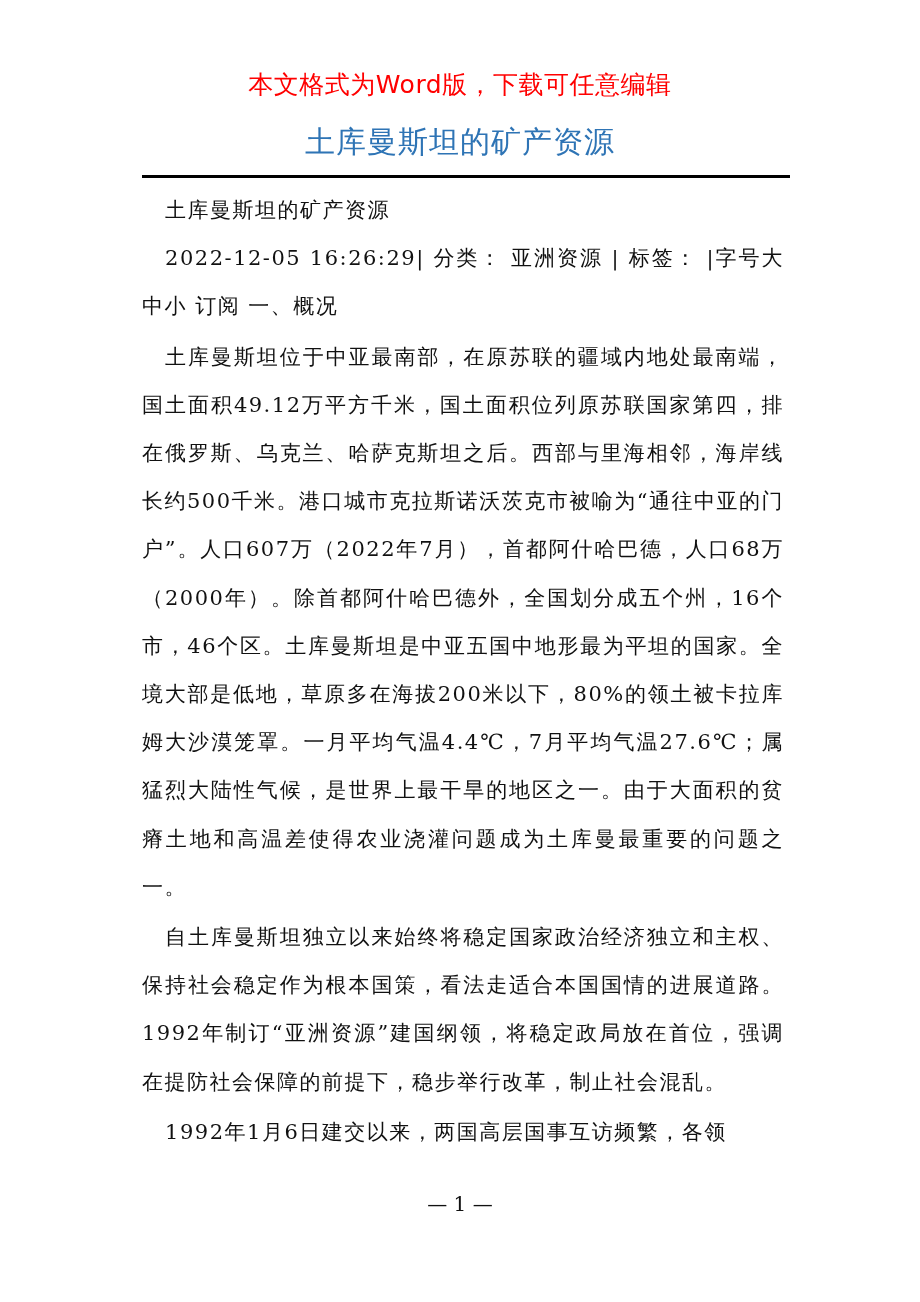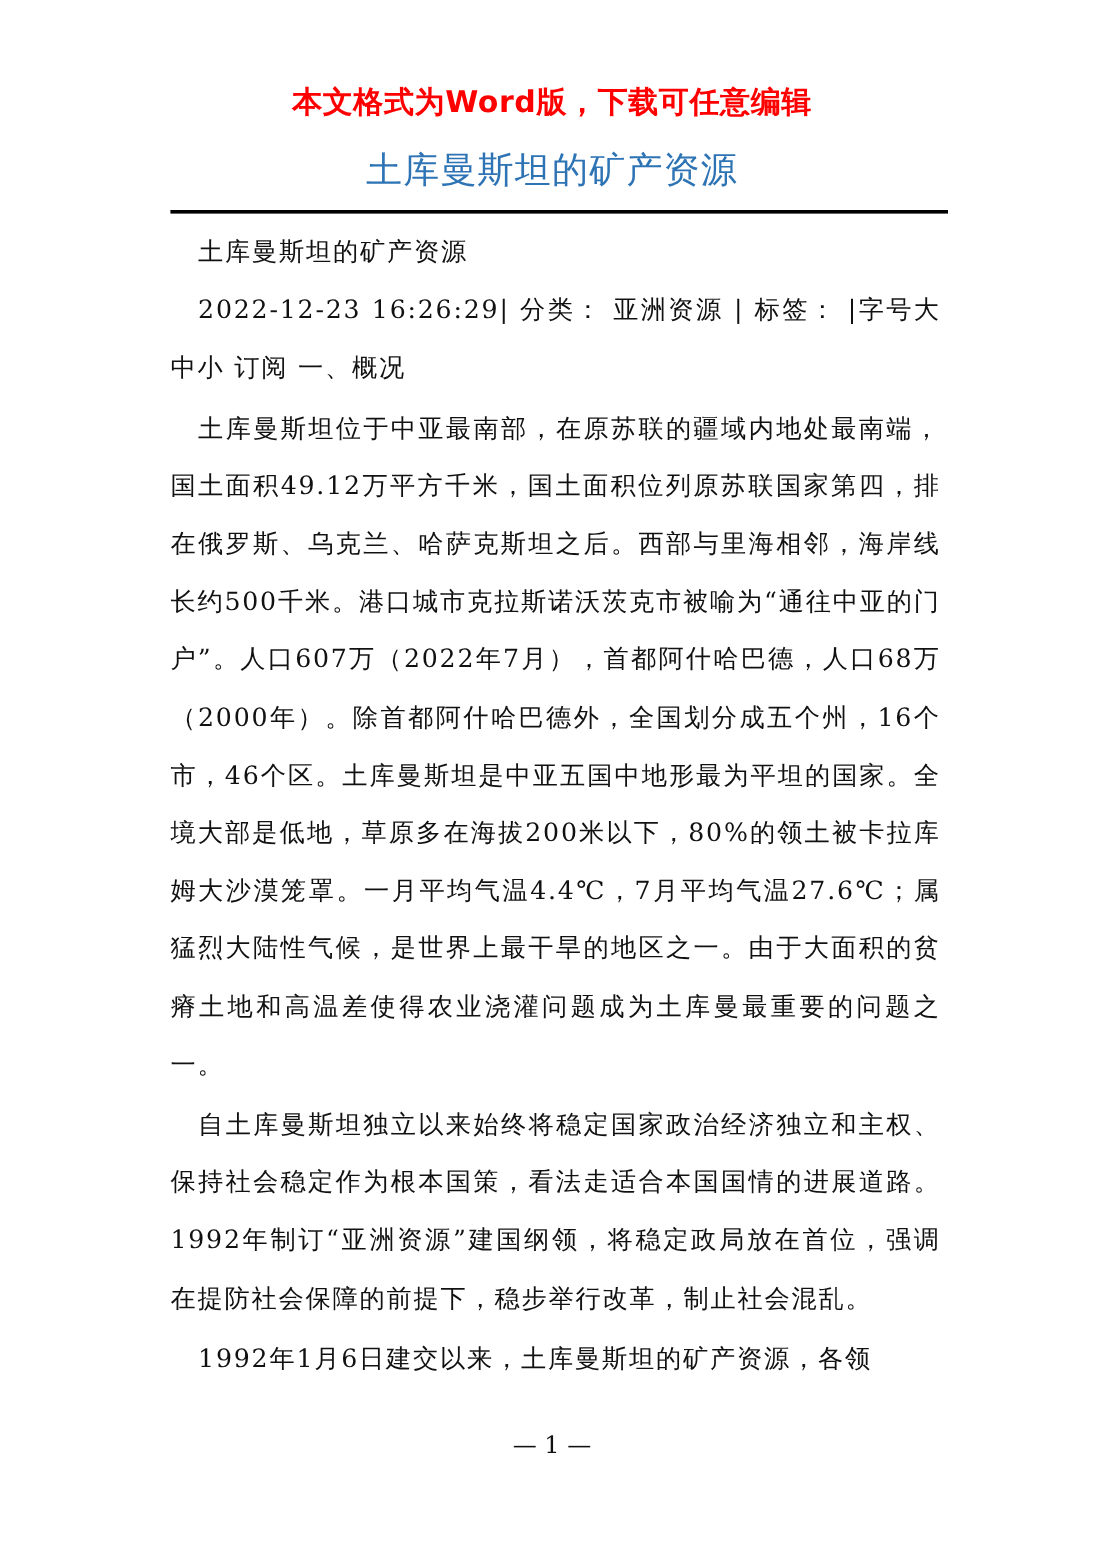--- a/index.html
+++ b/index.html
@@ -21,21 +21,21 @@
       width: 920px;
       height: 1302px;
     }
     .banner {
       position: absolute;
       top: 68px;
       left: 0;
       width: 920px;
       text-align: center;
       font-family: "DejaVu Sans", "Liberation Sans", sans-serif;
-      font-weight: bold;
+      font-weight: normal;
       font-size: 25px;
       color: #ff0000;
       letter-spacing: 0.5px;
     }
     .doc-title {
       position: absolute;
       top: 122px;
       left: 0;
       width: 920px;
       text-align: center;
@@ -88,21 +88,21 @@
 <div class="page">
 
   <div class="banner">本文格式为Word版，下载可任意编辑</div>
 
   <div class="doc-title">土库曼斯坦的矿产资源</div>
 
   <div class="divider"></div>
 
   <div class="body-text">
     <p>土库曼斯坦的矿产资源</p>
-    <p class="meta">2022-12-23 16:26:29| 分类： 亚洲资源 | 标签： |字号大中小 订阅  一、概况</p>
+    <p class="meta">2022-12-05 16:26:29| 分类： 亚洲资源 | 标签： |字号大中小 订阅  一、概况</p>
     <p class="gap">土库曼斯坦位于中亚最南部，在原苏联的疆域内地处最南端，国土面积49.12万平方千米，国土面积位列原苏联国家第四，排在俄罗斯、乌克兰、哈萨克斯坦之后。西部与里海相邻，海岸线长约500千米。港口城市克拉斯诺沃茨克市被喻为“通往中亚的门户”。人口607万（2022年7月），首都阿什哈巴德，人口68万（2000年）。除首都阿什哈巴德外，全国划分成五个州，16个市，46个区。土库曼斯坦是中亚五国中地形最为平坦的国家。全境大部是低地，草原多在海拔200米以下，80%的领土被卡拉库姆大沙漠笼罩。一月平均气温4.4℃，7月平均气温27.6℃；属猛烈大陆性气候，是世界上最干旱的地区之一。由于大面积的贫瘠土地和高温差使得农业浇灌问题成为土库曼最重要的问题之一。</p>
     <p class="gap">自土库曼斯坦独立以来始终将稳定国家政治经济独立和主权、保持社会稳定作为根本国策，看法走适合本国国情的进展道路。1992年制订“亚洲资源”建国纲领，将稳定政局放在首位，强调在提防社会保障的前提下，稳步举行改革，制止社会混乱。</p>
-    <p class="gap">1992年1月6日建交以来，土库曼斯坦的矿产资源，各领</p>
+    <p class="gap">1992年1月6日建交以来，两国高层国事互访频繁，各领</p>
   </div>
 
   <div class="footer">— 1 —</div>
 
 </div>
 
 </body></html>

